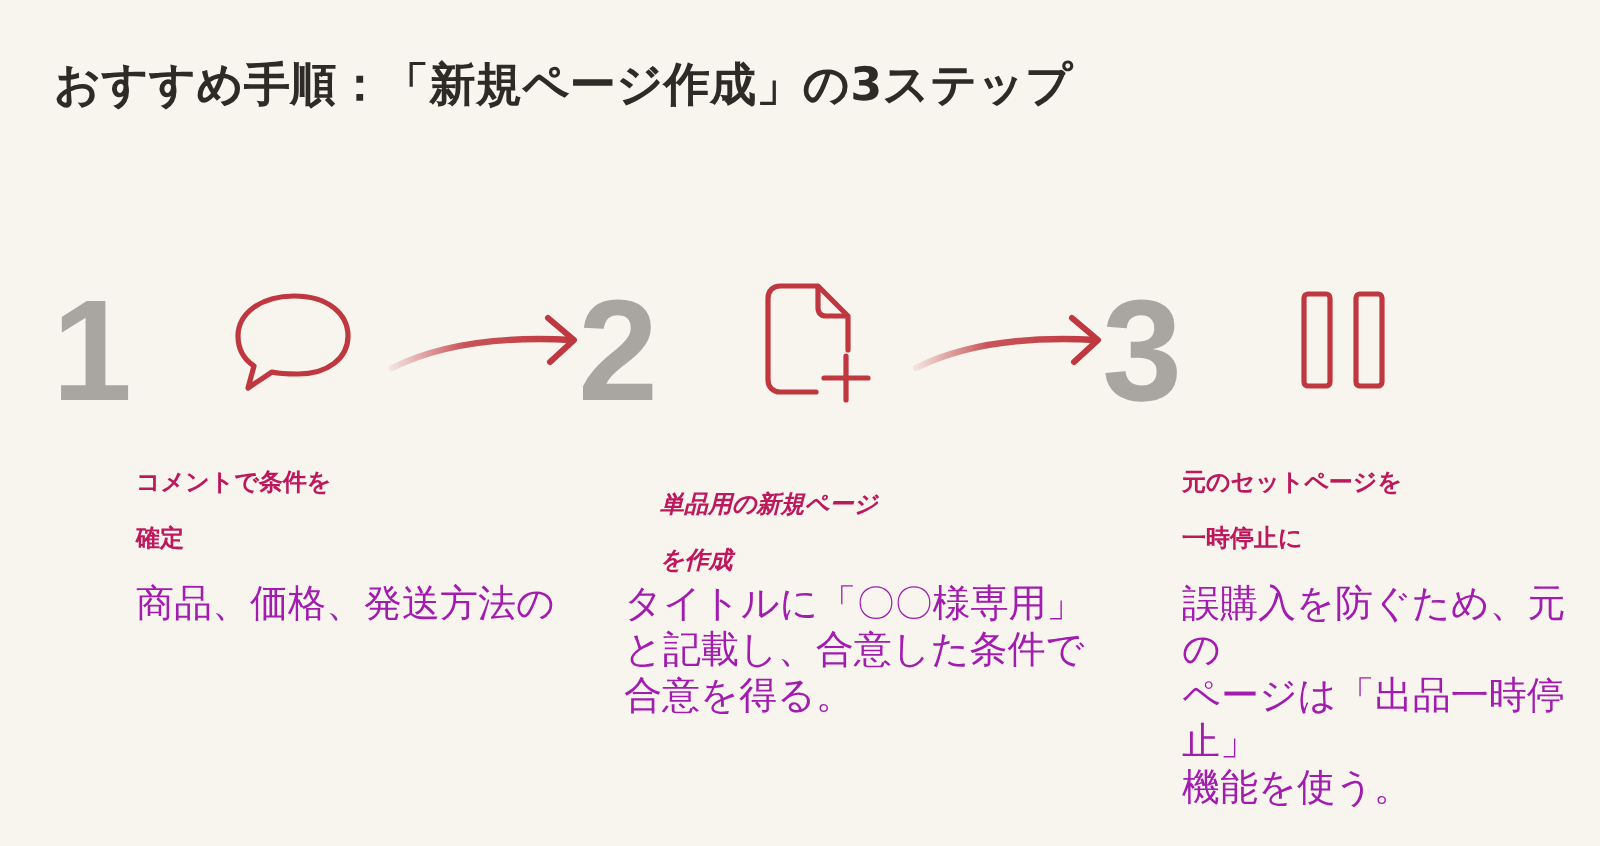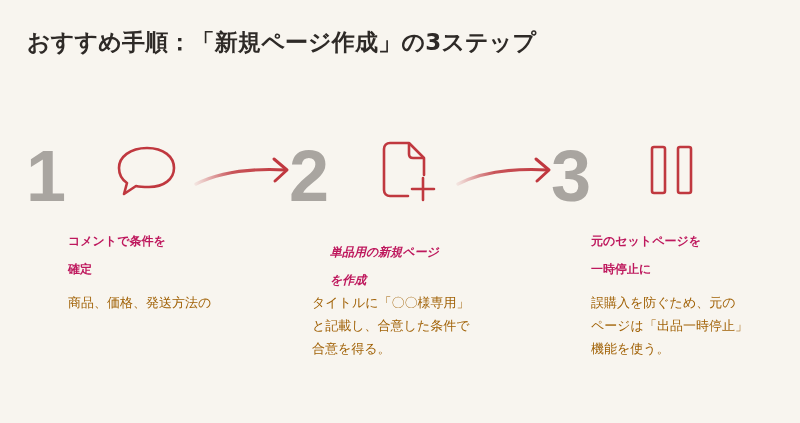--- a/index.html
+++ b/index.html
@@ -42,23 +42,23 @@
     }
     .step-heading {
       position: absolute;
       font-size: 12px;
       font-weight: bold;
       line-height: 28px;
       color: #be185d;
     }
     .step-desc {
       position: absolute;
-      font-size: 13px;
+      font-size: 19px;
       line-height: 23px;
-      color: #a16207;
+      color: #a21caf;
     }
   </style>
 </head>
 <body>
 
 <div class="title">おすすめ手順：「新規ページ作成」の3ステップ</div>
 
 <div>
   <div class="step-num" style="left:26px; top:140px;">1</div>
   <svg class="icon" style="left:112px; top:140px;" width="70" height="62" viewBox="0 0 70 62">

